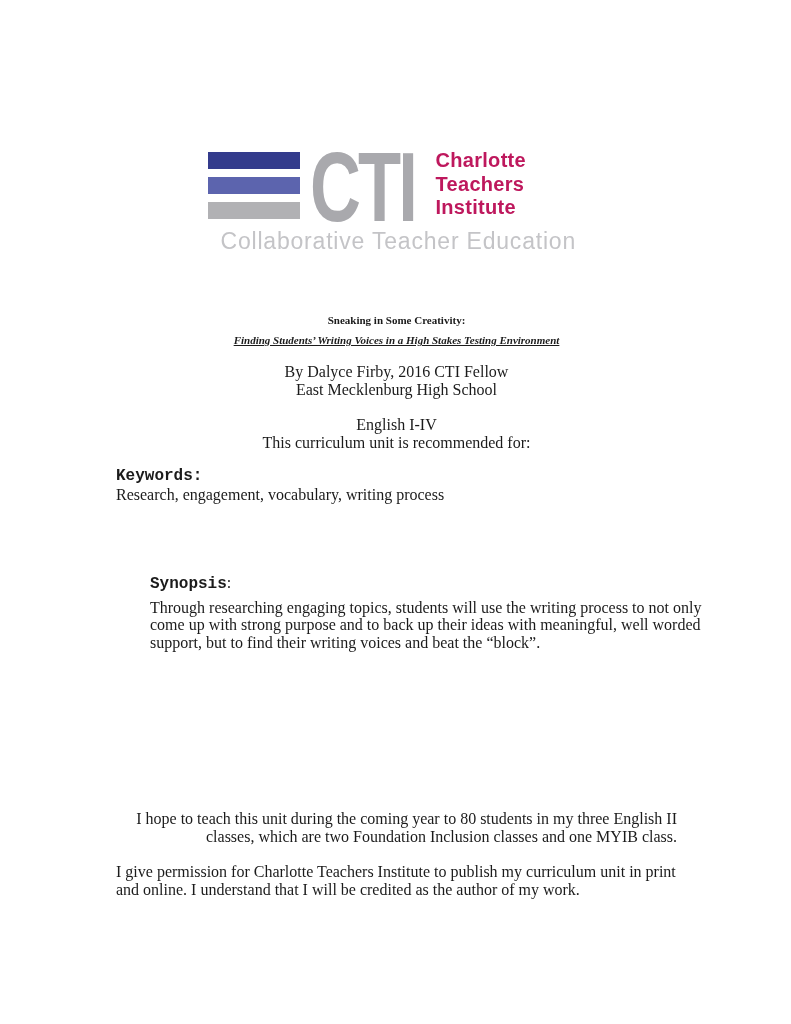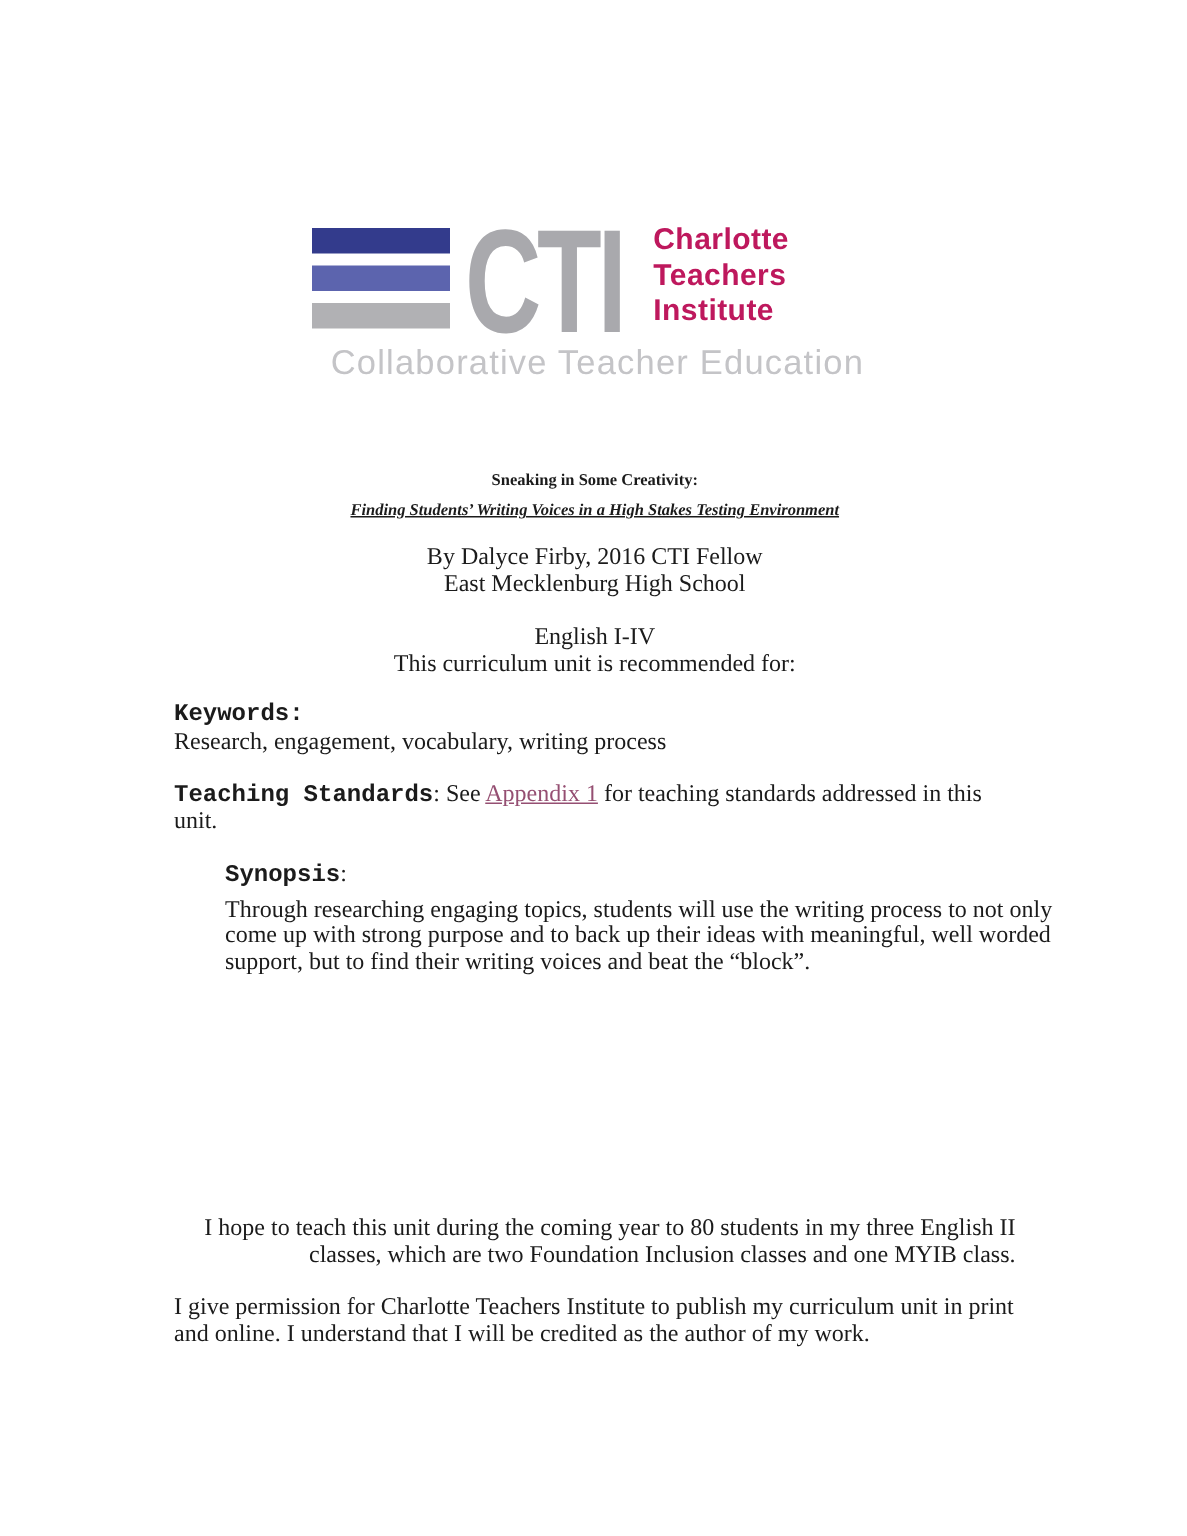--- a/index.html
+++ b/index.html
@@ -123,23 +123,20 @@
   <div class="block center recommended-block">
     <div>English I-IV</div>
     <div>This curriculum unit is recommended for:</div>
   </div>
 
   <div class="block keywords-block">
     <div class="bold">Keywords:</div>
     <div>Research, engagement, vocabulary, writing process</div>
   </div>
 
-  <div class="block standards-block">
-    <span class="bold">Teaching Standards</span><span>: See </span><a class="doc-link" href="#">Appendix 1</a><span> for teaching standards addressed in this unit.</span>
-  </div>
 
   <div class="block synopsis-block">
     <div class="synopsis-label-line">
       <span class="bold">Synopsis</span><span>:</span>
     </div>
     <div>Through researching engaging topics, students will use the writing process to not only come up with strong purpose and to back up their ideas with meaningful, well worded support, but to find their writing voices and beat the “block”.</div>
   </div>
 
   <div class="block para1-block">I hope to teach this unit during the coming year to 80 students in my three English II classes, which are two Foundation Inclusion classes and one MYIB class.</div>
   <div class="block para2-block">I give permission for Charlotte Teachers Institute to publish my curriculum unit in print and online. I understand that I will be credited as the author of my work.</div>

